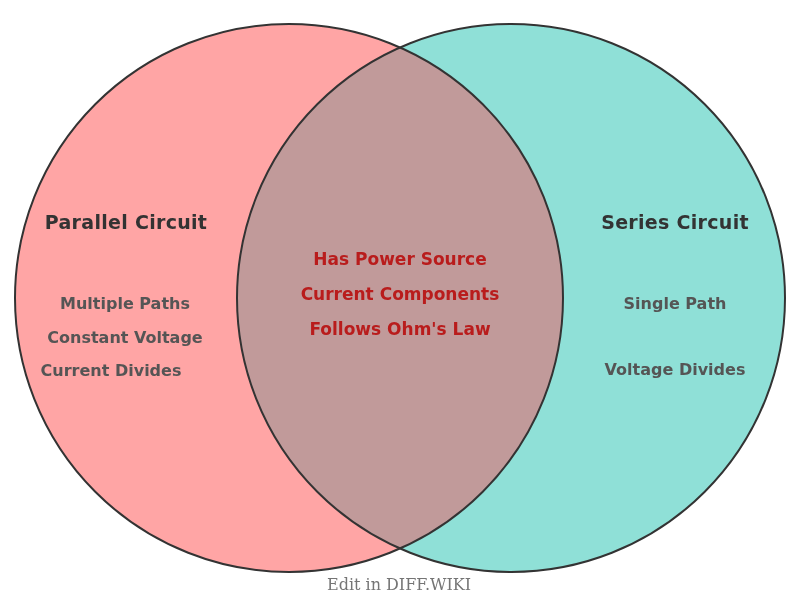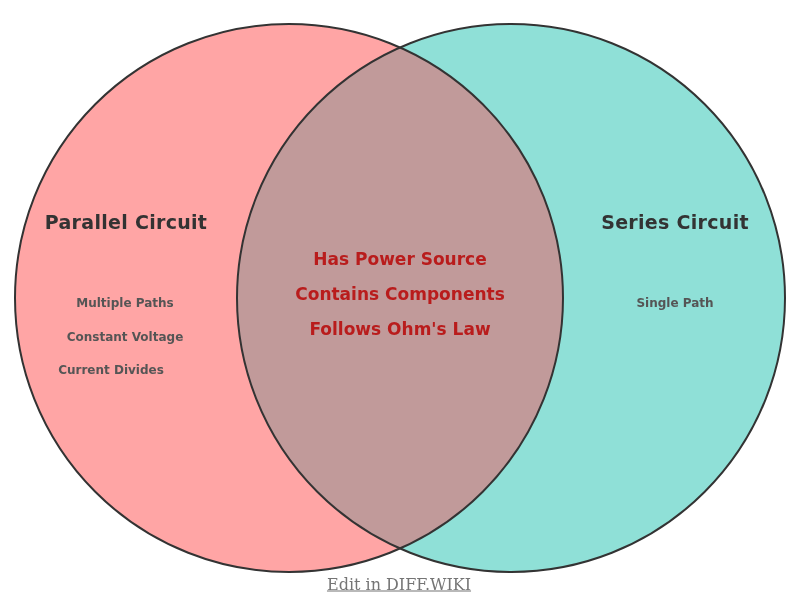--- a/index.html
+++ b/index.html
@@ -26,21 +26,21 @@
     white-space: nowrap;
     font-weight: bold;
     text-align: center;
   }
   .circle-title {
     font-size: 19px;
     color: #333333;
     letter-spacing: 0.3px;
   }
   .side-item {
-    font-size: 12px;
+    font-size: 16px;
     color: #555555;
   }
   .center-item {
     font-size: 17px;
     color: #b91c1c;
   }
   .footer-note {
     position: absolute;
     transform: translate(-50%, -50%);
     white-space: nowrap;
@@ -65,21 +65,22 @@
     <circle cx="289" cy="298" r="274" fill="none" stroke-width="2" stroke="#333333"></circle>
     <circle cx="511" cy="298" r="274" fill="none" stroke-width="2" stroke="#333333"></circle>
   </svg>
 
   <div class="label circle-title" style="left:126px; top:222px;">Parallel Circuit</div>
   <div class="label side-item" style="left:125px; top:303px;">Multiple Paths</div>
   <div class="label side-item" style="left:125px; top:337px;">Constant Voltage</div>
   <div class="label side-item" style="left:111px; top:370px;">Current Divides</div>
 
   <div class="label center-item" style="left:400px; top:259px;">Has Power Source</div>
-  <div class="label center-item" style="left:400px; top:294px;">Contains Components</div>
+  <div class="label center-item" style="left:400px; top:294px;">Current Components</div>
   <div class="label center-item" style="left:400px; top:329px;text-align:center;">Follows Ohm's Law</div>
 
   <div class="label side-item" style="left:675px; top:303px;">Single Path</div>
   <div class="label circle-title" style="left:675px; top:222px;">Series Circuit</div>
+  <div class="label side-item" style="left:675px; top:369px;">Voltage Divides</div>
 
-  <a class="footer-note" href="#" style="left:399px; top:584px;text-decoration:underline;">Edit in DIFF.WIKI</a>
+  <a class="footer-note" href="#" style="left:399px; top:584px;">Edit in DIFF.WIKI</a>
 
 </div>
 
 </body></html>

